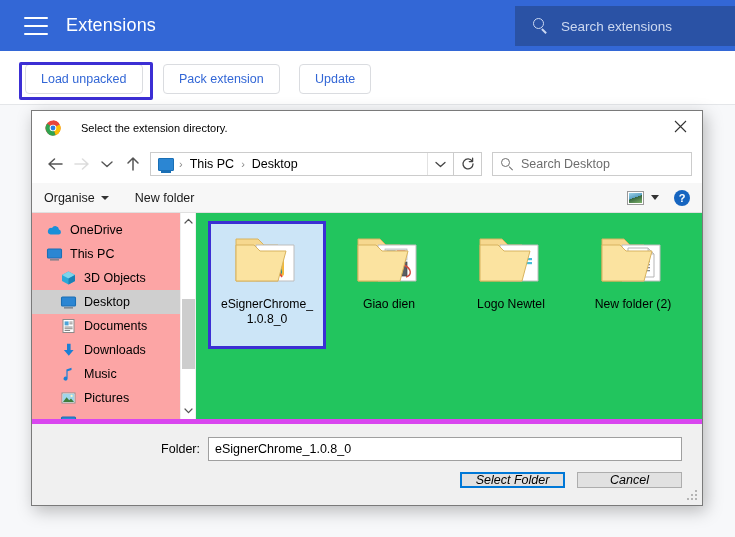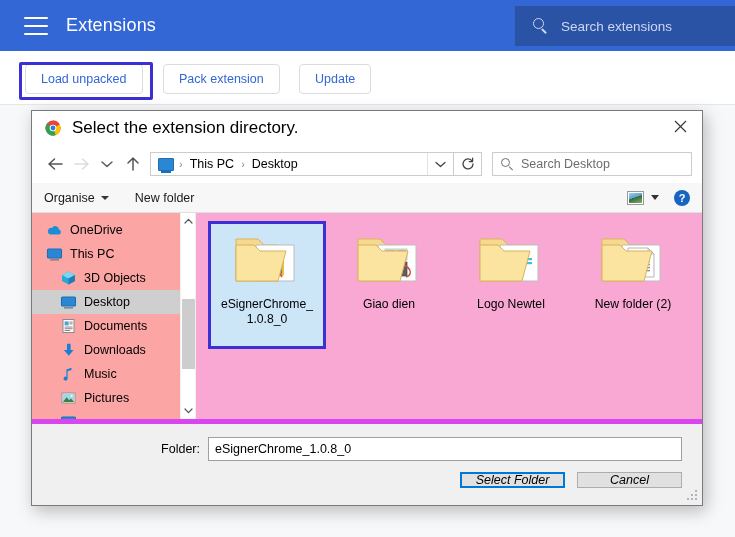--- a/index.html
+++ b/index.html
@@ -72,21 +72,21 @@
     box-shadow: 3px 5px 16px rgba(0,0,0,.26);
     font-size: 12px; color: #000;
   }
   #dlg-titlebar {
     position: relative; height: 34px; background: #fff;
     display: flex; align-items: center;
   }
   #chrome-logo {
     width: 16px; height: 16px; margin-left: 13px; position: relative; flex: none;
   }
-  #dlg-title { margin-left: 11px; font-size: 17px; color: #000; }
+  #dlg-title { margin-left: 20px; font-size: 11px; color: #000; }
   #dlg-close {
     position: absolute; right: 0; top: 0; width: 44px; height: 30px;
     display: flex; align-items: center; justify-content: center; cursor: pointer;
   }
   #dlg-close svg { display: block; }
 
   #nav-row {
     position: relative; height: 38px; background: #fff;
     display: flex; align-items: center; padding: 0 10px;
   }
@@ -187,21 +187,21 @@
   .sb-arrow {
     height: 16px; width: 15px; display: flex; align-items: center; justify-content: center;
     color: #606060; font-size: 9px; cursor: pointer;
   }
   #sb-thumb {
     position: absolute; left: 1px; top: 86px; width: 13px; height: 70px; background: #cdcdcd;
     cursor: pointer;
   }
 
   #files {
-    flex: 1; background: #f9a8d4; border-left: 1px solid #efefef;
+    flex: 1; background: #22c55e; border-left: 1px solid #efefef;
     padding: 6px 0 0 10px; display: flex; flex-wrap: wrap; align-content: flex-start;
   }
   .file-tile {
     width: 118px; height: 128px; margin: 2px 2px;
     display: flex; flex-direction: column; align-items: center;
     padding-top: 8px; cursor: pointer;
   }
   .file-tile.selected {
     background: #cce5f7; border: 3px solid #3c2fd4;
     padding-top: 5px;

